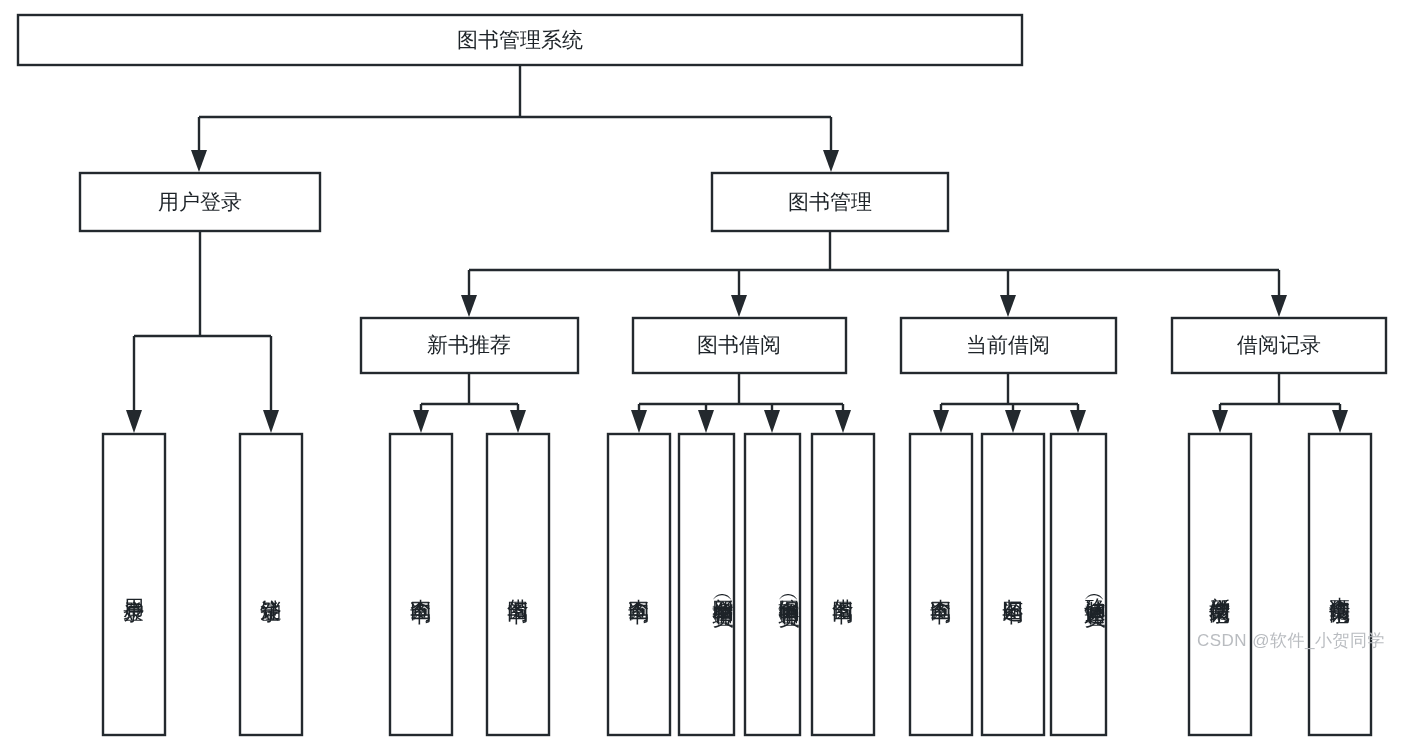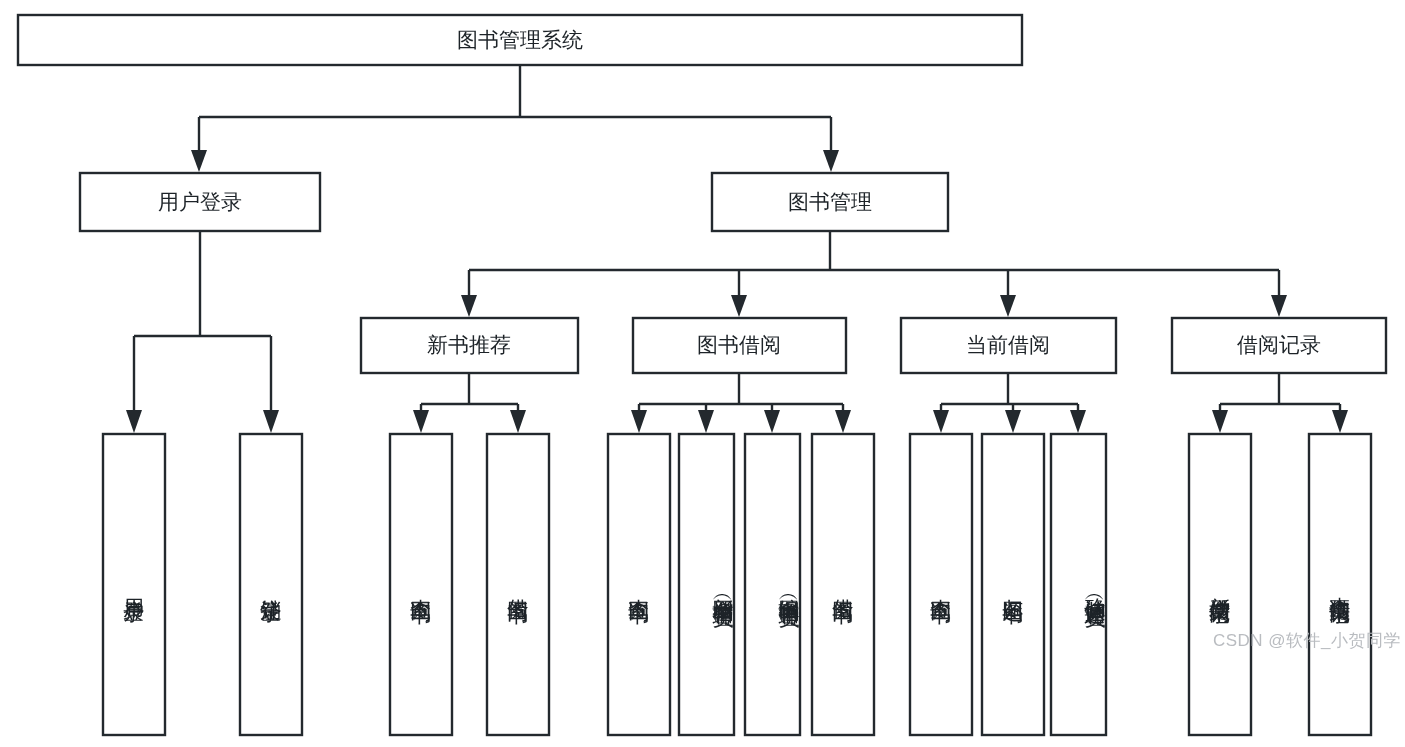--- a/index.html
+++ b/index.html
@@ -58,21 +58,21 @@
     color: #1d2328;
     line-height: 1.02;
     letter-spacing: 1.5px;
     text-align: center;
     white-space: nowrap;
     pointer-events: none;
     user-select: none;
   }
   .watermark {
     position: absolute;
-    right: 4px;
+    right: 20px;
     bottom: 6px;
     font-family: "Liberation Sans", "DejaVu Sans", sans-serif;
     font-size: 17px;
     color: #b9bcc0;
     letter-spacing: 0.5px;
     white-space: nowrap;
   }
 </style>
 </head>
 <body>

